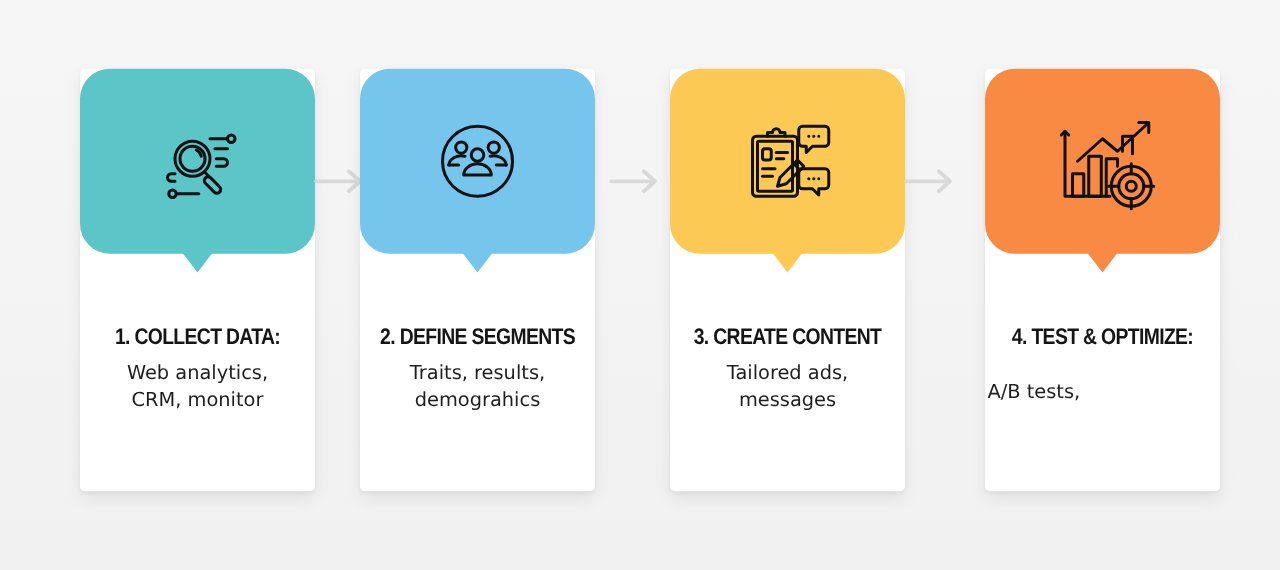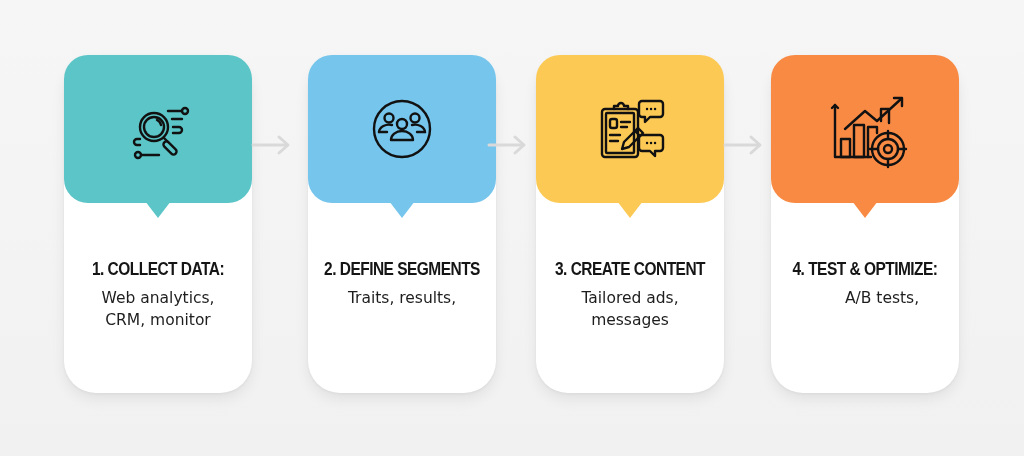--- a/index.html
+++ b/index.html
@@ -13,21 +13,21 @@
       position: relative;
       width: 1024px; height: 456px;
       background: linear-gradient(#f6f6f6, #f1f1f1);
     }
     .card {
       position: absolute;
       top: 55px;
       width: 188px;
       height: 338px;
       background: #ffffff;
-      border-radius: 32px;
+      border-radius: 4px;
       box-shadow: 0 6px 14px rgba(0,0,0,0.07), 0 1px 3px rgba(0,0,0,0.05);
     }
     .card-head {
       position: absolute;
       left: 0; top: 0;
       width: 188px; height: 148px;
       border-radius: 24px;
       display: flex; align-items: center; justify-content: center;
     }
     .pointer {
@@ -105,40 +105,41 @@
     </div>
   </div>
 
   <div class="arrow" style="left:251px;">
     <svg viewBox="0 0 42 26" fill="none" stroke="#d9d9d9" stroke-width="3" stroke-linecap="round" stroke-linejoin="round">
       <path d="M2 13 H36"></path>
         <path d="M28 5 L37 13 L28 21"></path>
     </svg>
   </div>
 
-  <div class="card" style="left:308px;">
+  <div class="card" style="left:288px;">
     <div class="card-head" style="background:#76c5ec;">
       <div class="card-icon">
         <svg viewBox="0 0 92 92" fill="none" stroke="#111" stroke-width="2.4" stroke-linecap="round" stroke-linejoin="round">
           <circle cx="46" cy="46" r="28"></circle>
           <circle cx="46" cy="41" r="5"></circle>
           <path d="M35 57 a11 9 0 0 1 22 0 z"></path>
           <circle cx="33" cy="35" r="4.5"></circle>
           <path d="M23 49 a10 8 0 0 1 13 -7"></path>
           <path d="M23 49 h8"></path>
           <circle cx="59" cy="35" r="4.5"></circle>
           <path d="M69 49 a10 8 0 0 0 -13 -7"></path>
           <path d="M69 49 h-8"></path>
         </svg>
       </div>
     </div>
     <div class="pointer" style="border-top-color:#76c5ec;"></div>
     <div class="card-title">2. DEFINE SEGMENTS</div>
     <div class="card-desc">
       <span>Traits, results,</span>
+      <span>demograhics</span>
     </div>
   </div>
 
   <div class="arrow" style="left:487px;">
     <svg viewBox="0 0 42 26" fill="none" stroke="#d9d9d9" stroke-width="3" stroke-linecap="round" stroke-linejoin="round">
       <path d="M2 13 H36"></path>
         <path d="M28 5 L37 13 L28 21"></path>
     </svg>
   </div>
 
@@ -171,39 +172,39 @@
     </div>
   </div>
 
   <div class="arrow" style="left:723px;">
     <svg viewBox="0 0 42 26" fill="none" stroke="#d9d9d9" stroke-width="3" stroke-linecap="round" stroke-linejoin="round">
       <path d="M2 13 H36"></path>
         <path d="M28 5 L37 13 L28 21"></path>
     </svg>
   </div>
 
-  <div class="card" style="left:771px;">
+  <div class="card" style="left:788px;">
     <div class="card-head" style="background:#f88a44;">
       <div class="card-icon">
         <svg viewBox="0 0 92 92" fill="none" stroke="#111" stroke-width="2.4" stroke-linecap="round" stroke-linejoin="round">
           <path d="M16 22 v52 h36"></path>
           <path d="M13 25 l3 -3 l3 3"></path>
           <rect x="22" y="56" width="9" height="18"></rect>
           <rect x="35" y="42" width="10" height="32"></rect>
           <path d="M49 74 v-30 h9 v6"></path>
           <path d="M62 38 v-12 h8 v14"></path>
           <path d="M26 46 l20 -18 l12 10 l24 -22"></path>
           <path d="M75 15 h8 v8"></path>
           <circle cx="69" cy="66" r="16"></circle>
           <circle cx="69" cy="66" r="10"></circle>
           <circle cx="69" cy="66" r="4"></circle>
           <path d="M69 48 v8 M69 76 v8 M51 66 h8 M79 66 h8"></path>
         </svg>
       </div>
     </div>
     <div class="pointer" style="border-top-color:#f88a44;"></div>
     <div class="card-title">4. TEST &amp; OPTIMIZE:</div>
-    <div class="card-desc" style="text-align:center; padding-left:32px;">
+    <div class="card-desc" style="text-align:left; margin-top:15px;">
       <span style="padding-left:2px;">A/B tests,</span>
     </div>
   </div>
 
 </div>
 
 </body></html>

